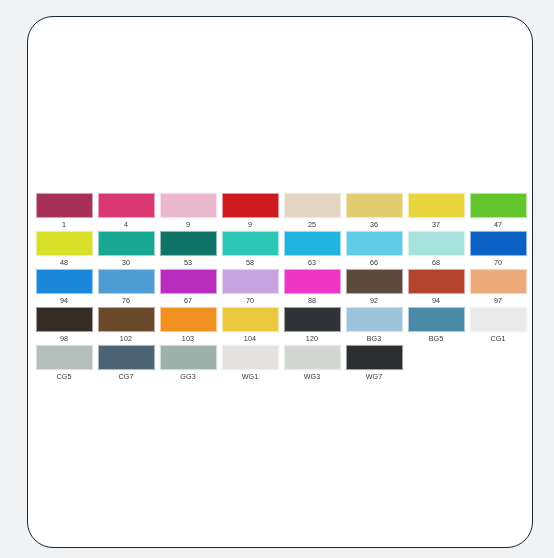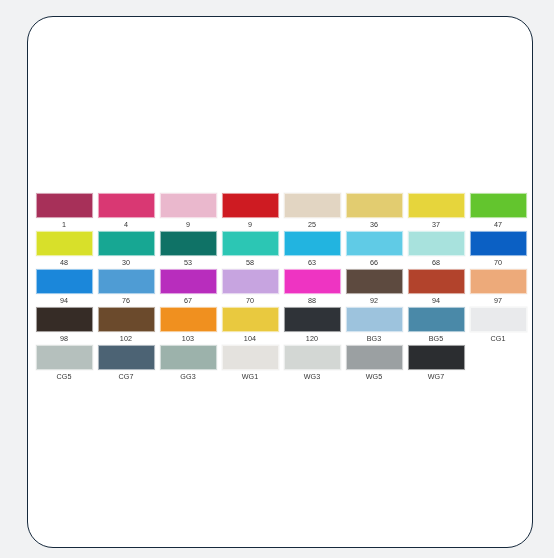--- a/index.html
+++ b/index.html
@@ -230,23 +230,19 @@
           </div>
           <div class="swatch-cell">
             <div class="swatch-chip" style="background: rgb(228, 226, 222);"></div>
             <div class="swatch-label">WG1</div>
           </div>
           <div class="swatch-cell">
             <div class="swatch-chip" style="background: rgb(211, 215, 212);"></div>
             <div class="swatch-label">WG3</div>
           </div>
           <div class="swatch-cell">
-            <div class="swatch-chip" style="background: rgb(155, 160, 162);"></div>
-            <div class="swatch-label">WG5</div>
-          </div>
-          <div class="swatch-cell">
             <div class="swatch-chip" style="background: rgb(43, 45, 48);"></div>
             <div class="swatch-label">WG7</div>
           </div>
         </div>
       </div>
   </div>
 </div>
 
 </body></html>

